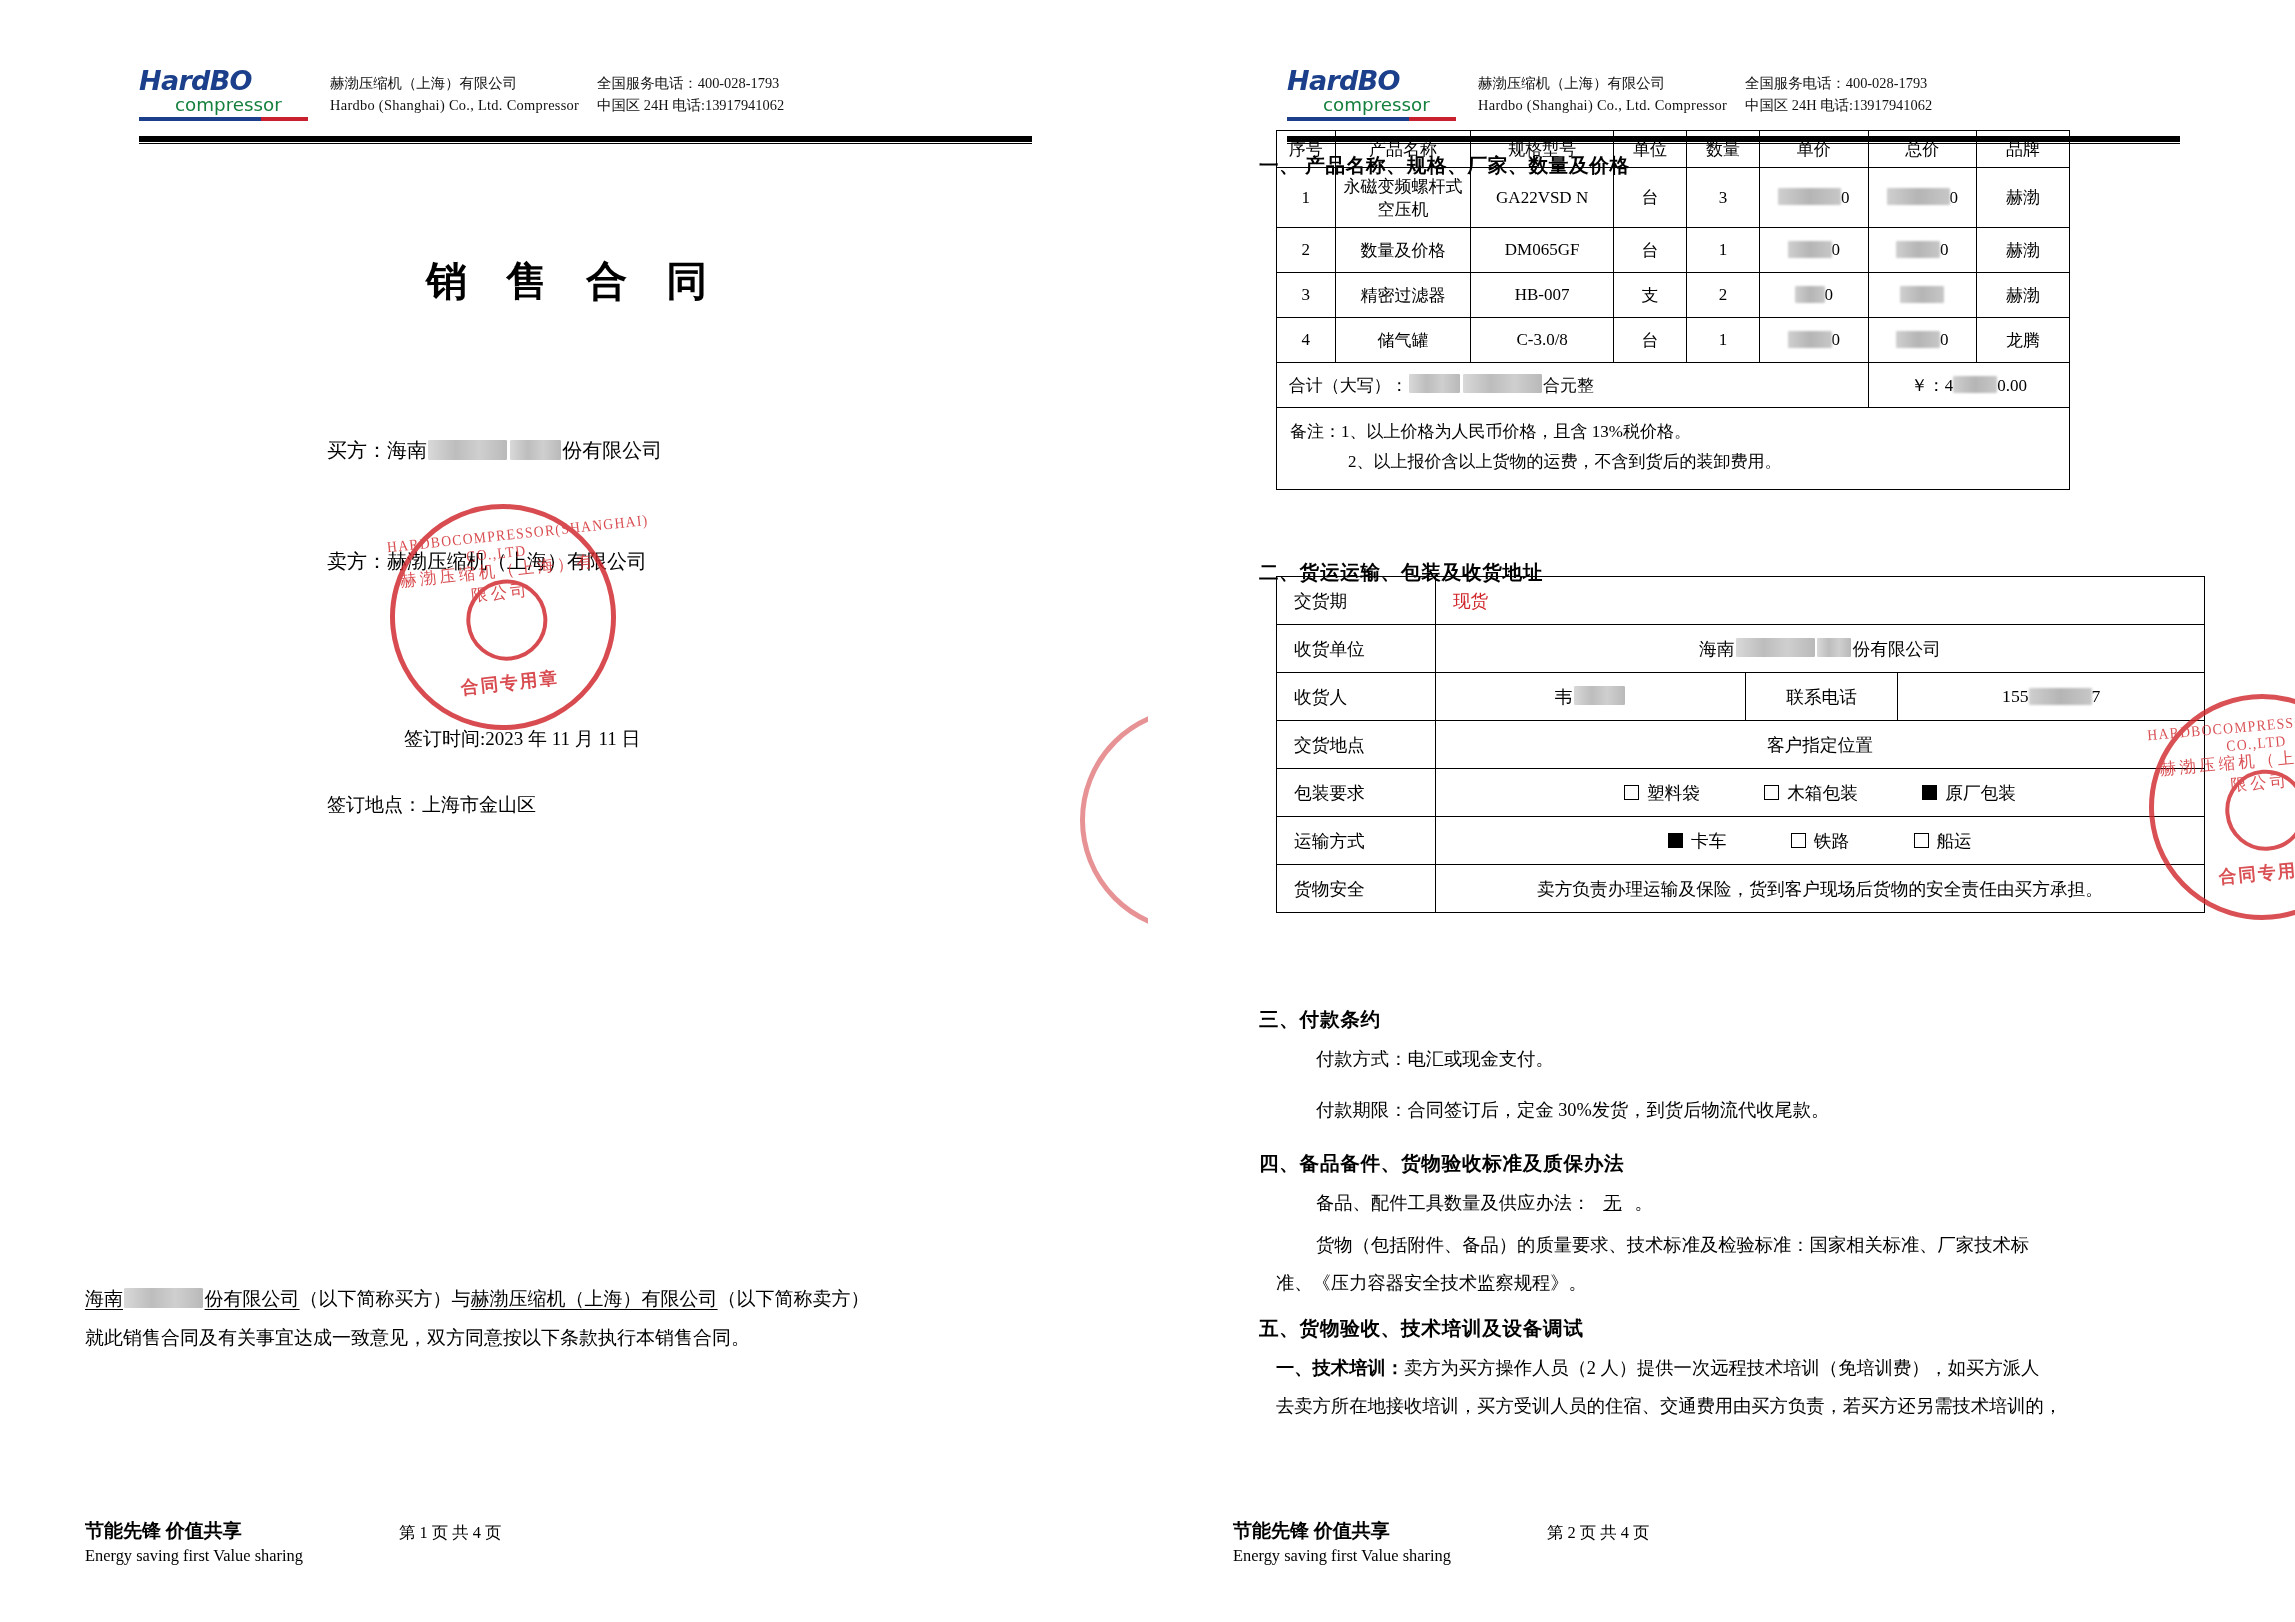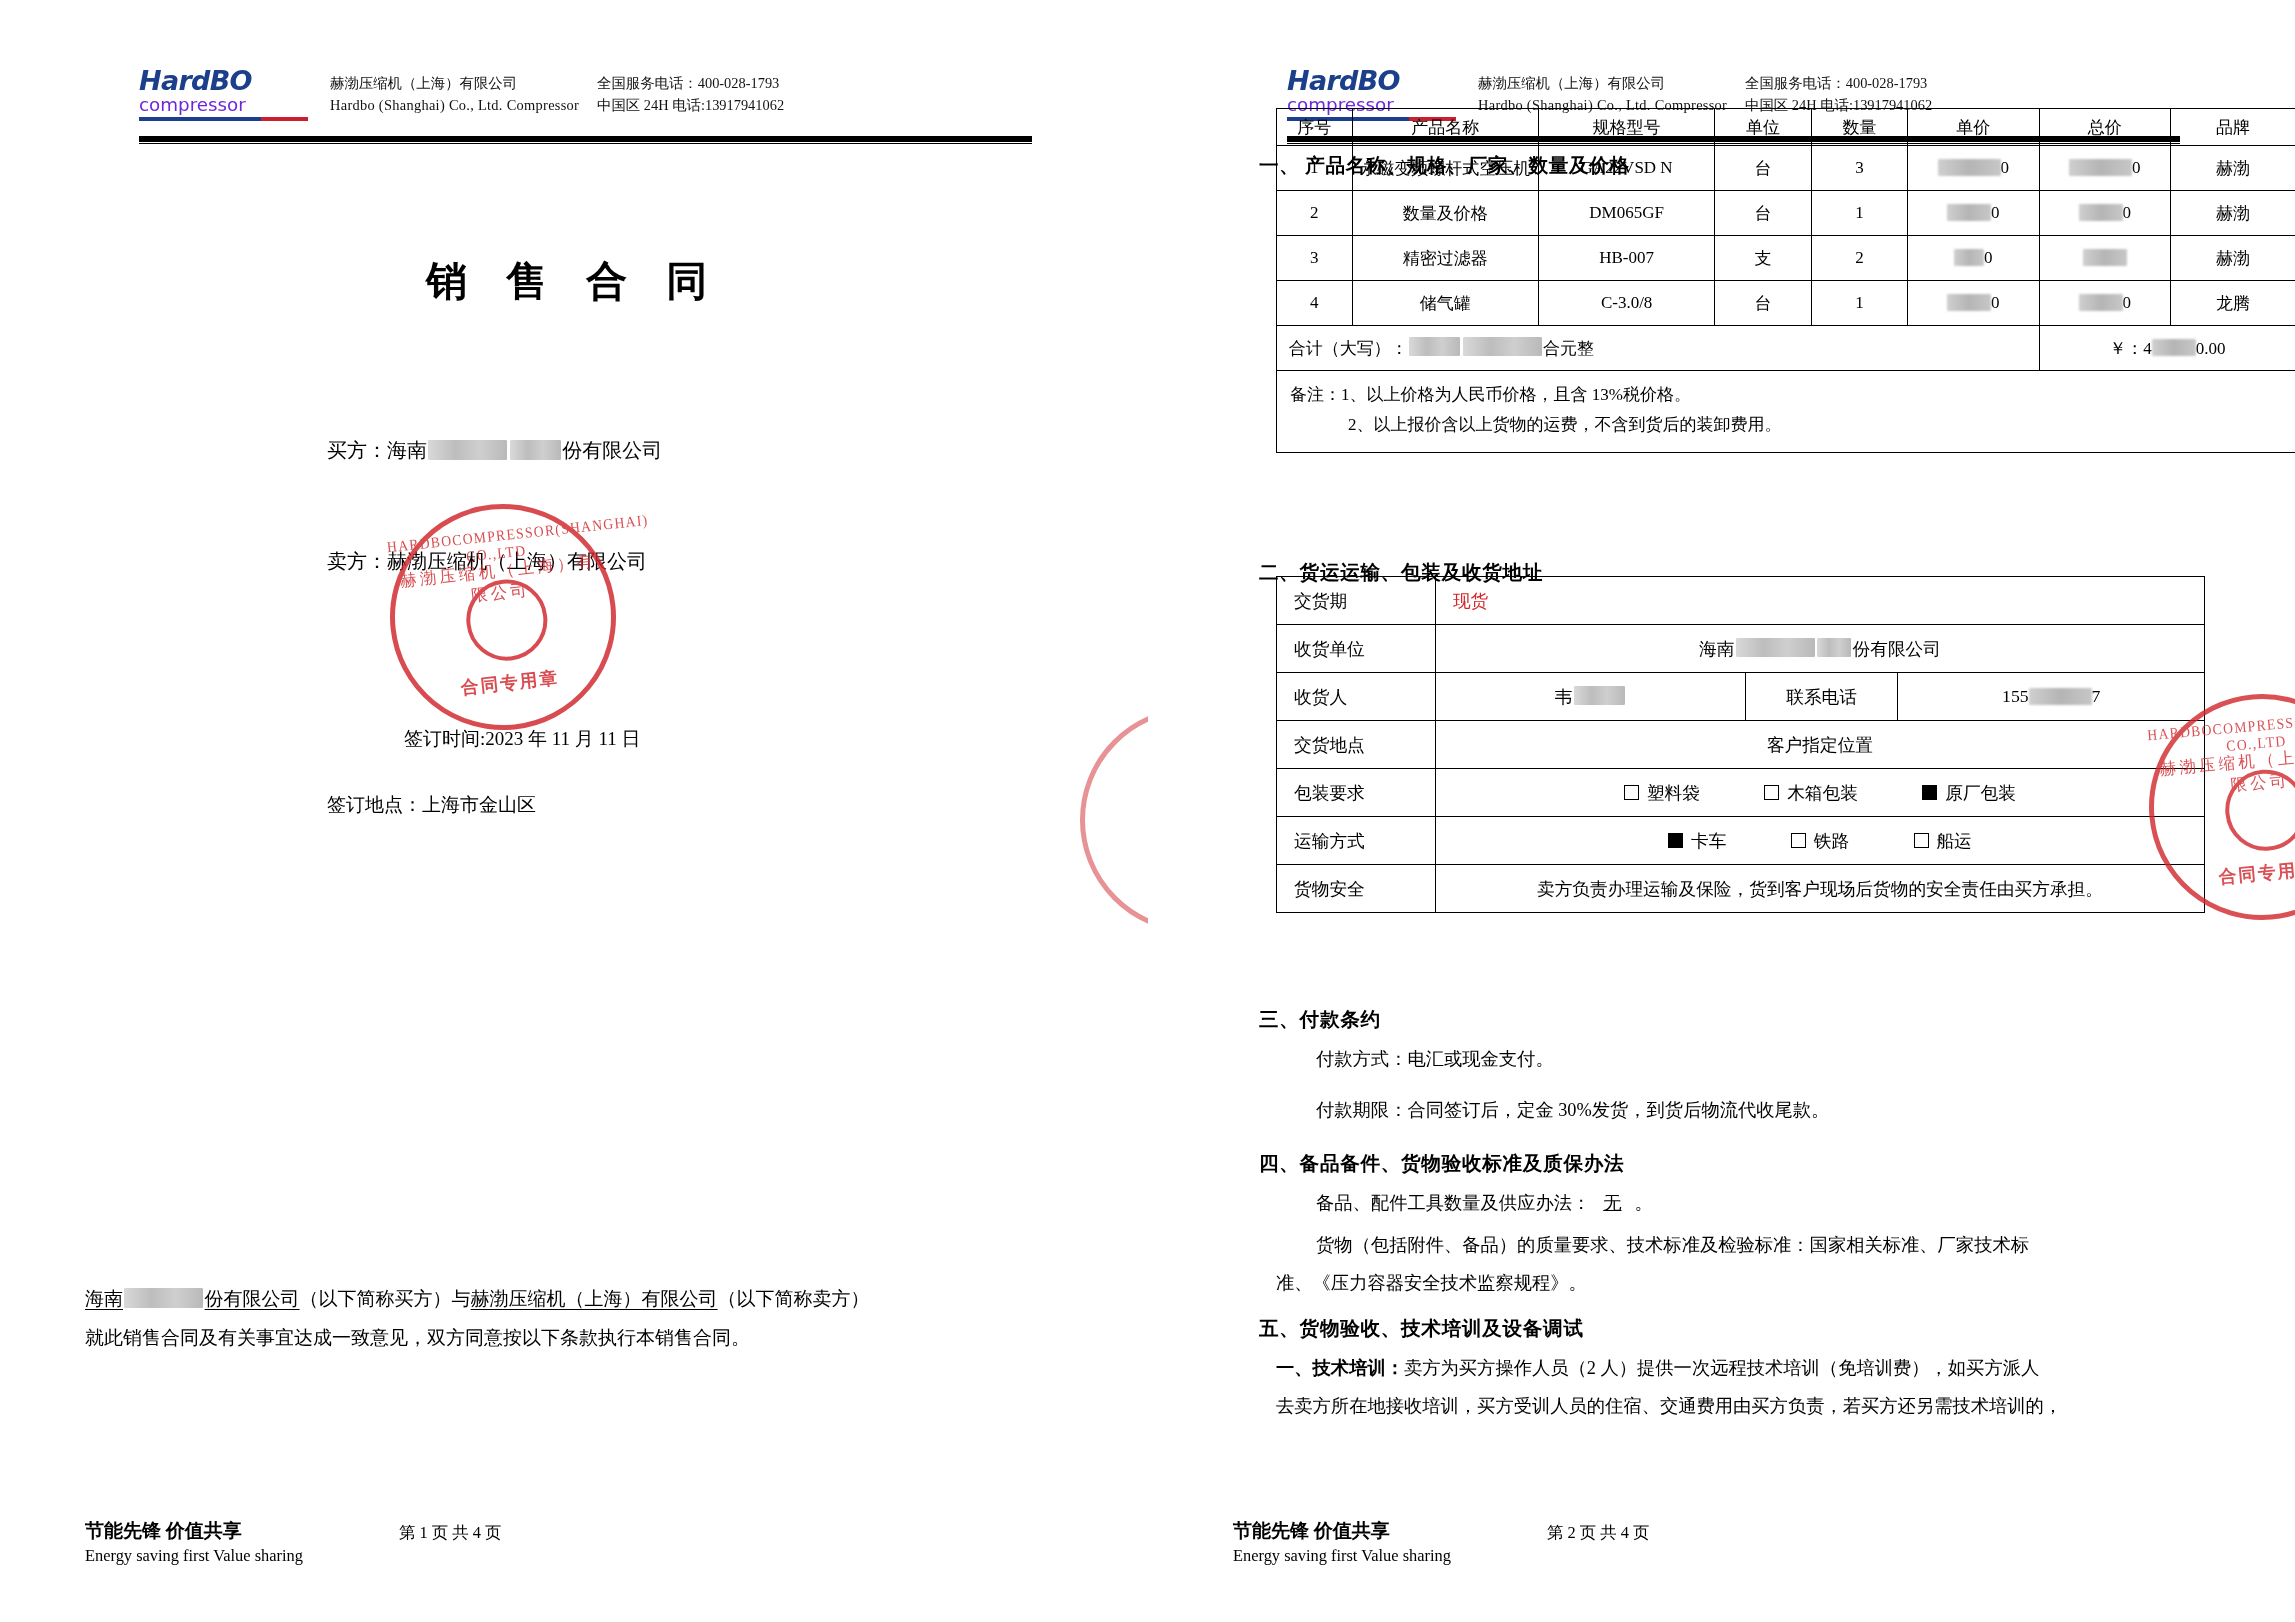--- a/index.html
+++ b/index.html
@@ -53,24 +53,25 @@
     font-weight: bold;
     font-style: italic;
     font-size: 27px;
     color: #1b3f8b;
     letter-spacing: -0.7px;
     line-height: 27.5px;
   }
   .logo-comp {
     font-family: "DejaVu Sans", sans-serif;
     font-size: 18.3px;
-    color: #6d28d9;
+    color: #15803d;
     letter-spacing: 0px;
     line-height: 19.6px;
     margin-top: 0.7px;
+    margin-left: 36px;
   }
   .logo-bar {
     margin-top: 2px;
     height: 4.6px;
     background: linear-gradient(to right, #1b3f8b 0 72%, #c9202f 72% 100%);
     width: 169px;
   }
   .co-names {
     position: absolute;
     left: 191px;
@@ -266,22 +267,22 @@
     font-size: 17px;
   }
   table.grid td, table.grid th {
     border: 1.3px solid #000;
     text-align: center;
     padding: 6.5px 3.9px;
     font-weight: normal;
   }
   #product-table {
     left: 128px;
-    top: 108px;
-    width: 1020px;
+    top: 130px;
+    width: 794px;
   }
   #product-table td { height: 31px; }
   #product-table .note-cell {
     text-align: left;
     padding: 9.2px 13px 11.8px 13px;
     line-height: 30px;
   }
   #product-table .total-label { text-align: left; padding-left: 11.8px; }
 
   #ship-table {

